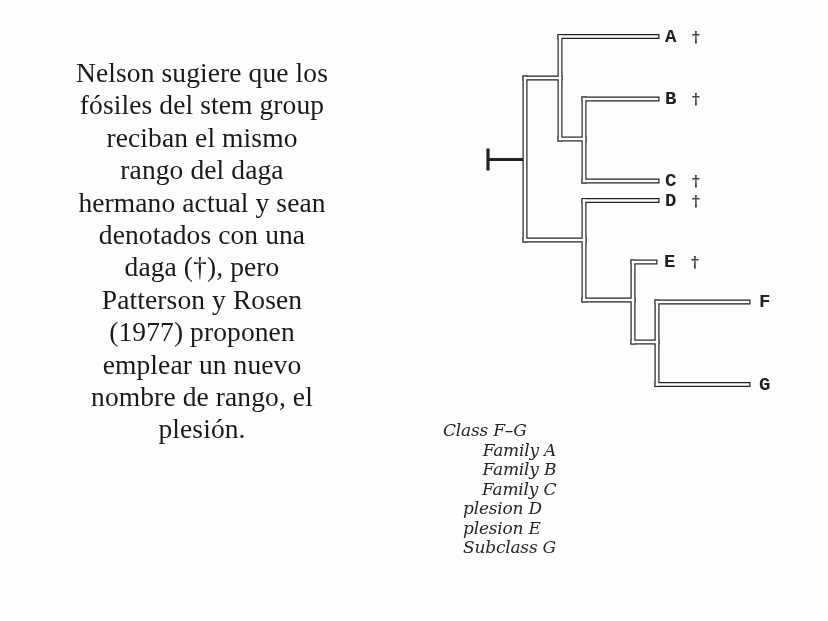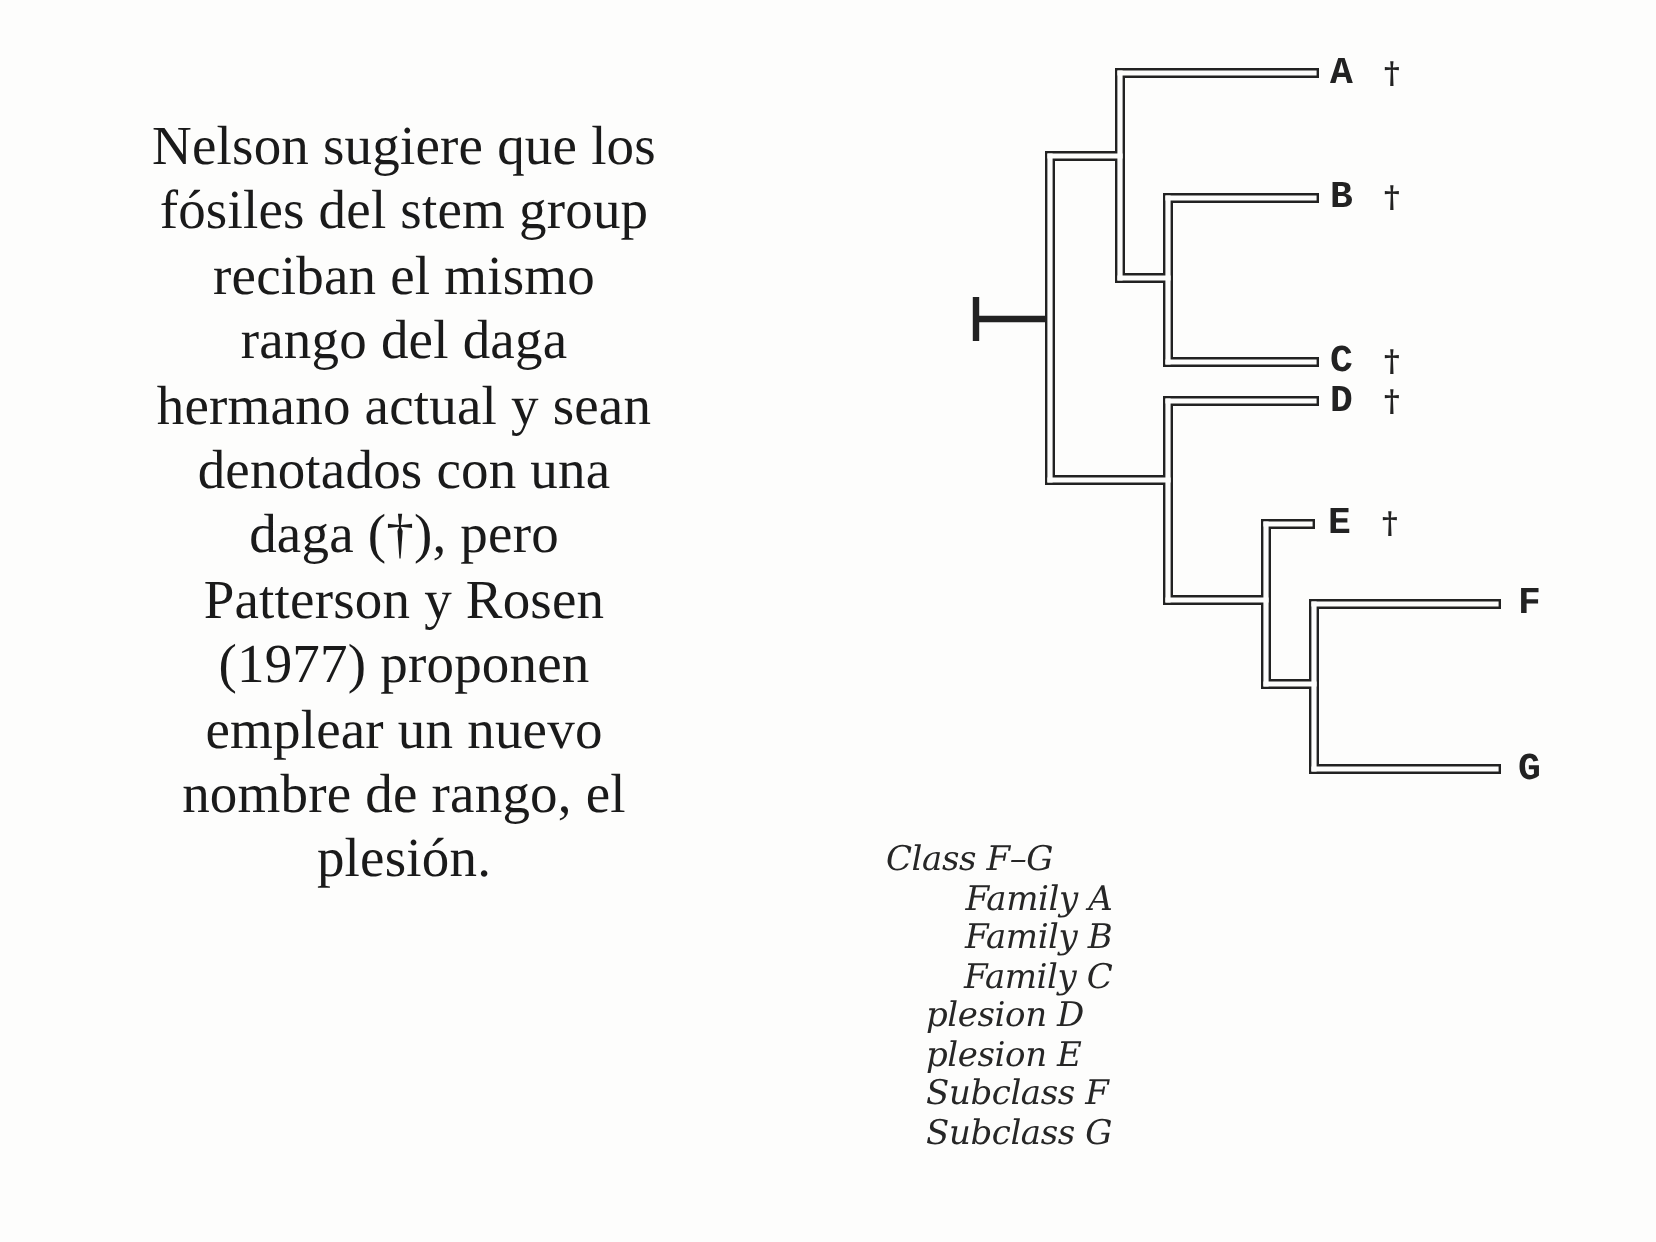--- a/index.html
+++ b/index.html
@@ -142,17 +142,16 @@
       <span class="tip-label" style="left: 759px; top: 384.5px;">G</span>
     </div>
 
   <div class="classification" id="classification">
       <div class="cline indent-0">Class F–G</div>
       <div class="cline indent-2">Family A</div>
       <div class="cline indent-2">Family B</div>
       <div class="cline indent-2">Family C</div>
       <div class="cline indent-1">plesion D</div>
       <div class="cline indent-1">plesion E</div>
-      <div class="cline indent-1">Subclass F</div>
       <div class="cline indent-1">Subclass G</div>
     </div>
 
 </div>
 
 </body></html>

